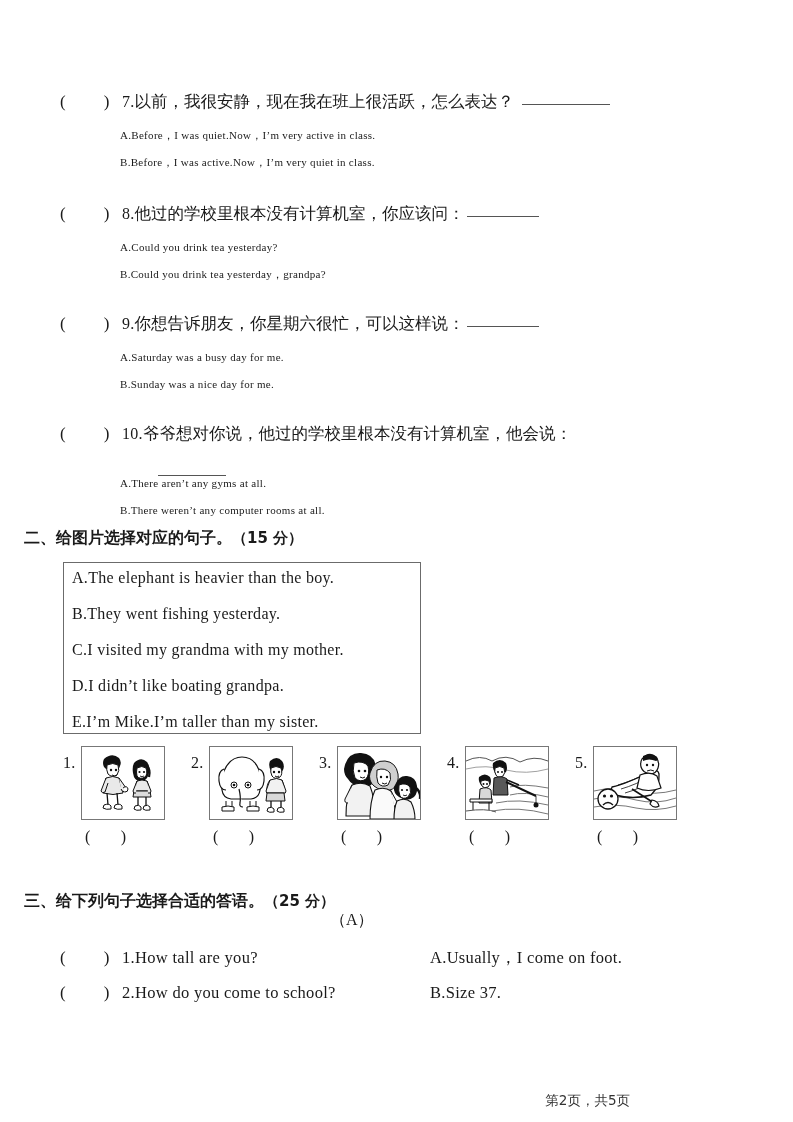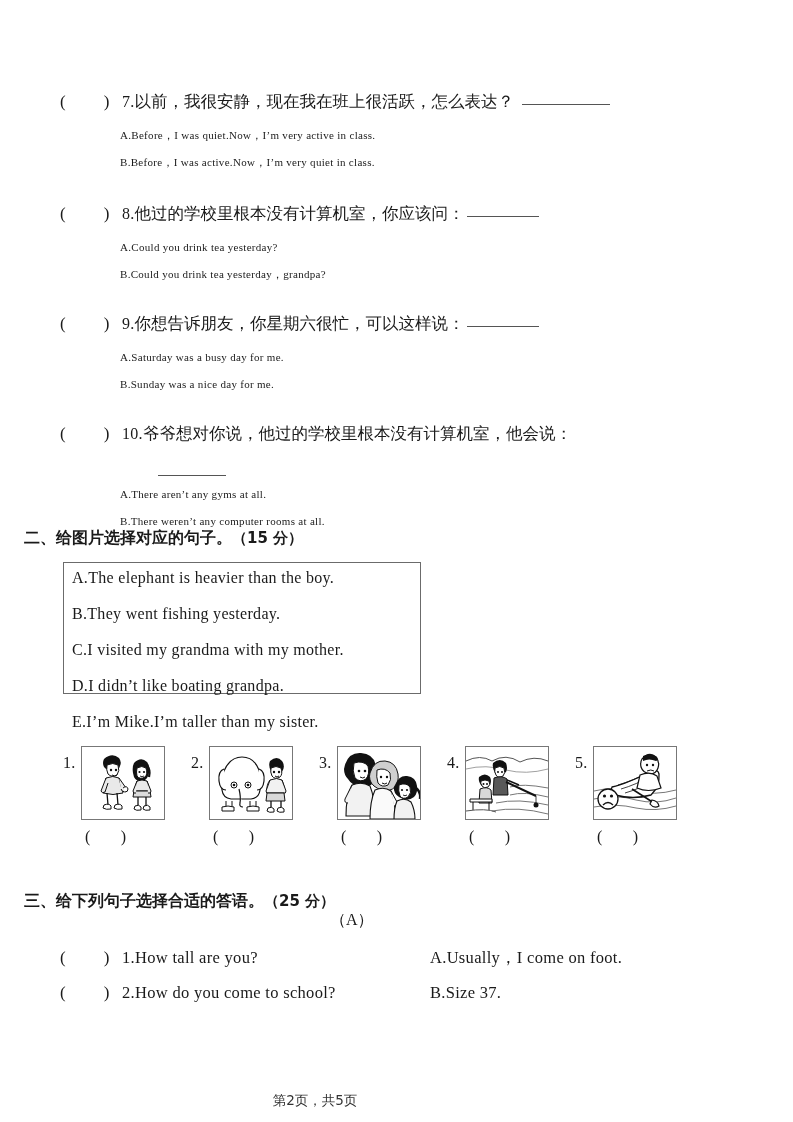--- a/index.html
+++ b/index.html
@@ -85,21 +85,21 @@
     font-weight: bold;
     font-size: 15px;
   }
 
   
   .choice-box {
     position: absolute;
     left: 63px;
     top: 562px;
     width: 358px;
-    height: 132px;
+    height: 172px;
     border: 1.2px solid #6b6b6b;
     box-sizing: border-box;
     padding: 7px 0 0 8px;
   }
   .choice-box .line {
     font-size: 16px;
     line-height: 1;
     height: 36px;
     white-space: nowrap;
   }
@@ -170,21 +170,21 @@
   .match-a {
     font-size: 16.5px;
   }
 
   
   .footer {
     position: absolute;
     left: 0;
     top: 1092px;
     width: 630px;
-    text-align: center;
+    text-align: right;
     font-family: "DejaVu Sans", "Liberation Sans", sans-serif;
     font-size: 13.5px;
     color: #333;
   }
 </style>
 </head>
 <body>
 
 <div class="page">
 
@@ -216,21 +216,21 @@
   </div>
 
   <div class="mcq" style="top:378px;">
     <div class="mcq-stem">
       <span class="paren-box"><span class="lp">(</span><span class="rp">)</span></span>
       <span class="q-text cn"><span class="num en">10.</span><span>爷爷想对你说，他过的学校里根本没有计算机室，他会说：</span></span>
     </div>
     <div style="padding-left:98px;margin-top:17px;height:10px;">
       <span class="blank-line" style="width:68px;"></span>
     </div>
-    <div class="opt en" style="margin-top:12px;">A.There aren’t any gyms at all.</div>
+    <div class="opt en" style="margin-top:1px;">A.There aren’t any gyms at all.</div>
     <div class="opt en" style="margin-top:11px;">B.There weren’t any computer rooms at all.</div>
   </div>
 
   <div class="section-head" style="top:528px;">
     <span>二、给图片选择对应的句子。</span><span class="score">（15 分）</span>
   </div>
 
   <div class="choice-box">
     <div class="line en">A.The elephant is heavier than the boy.</div>
     <div class="line en">B.They went fishing yesterday.</div>

